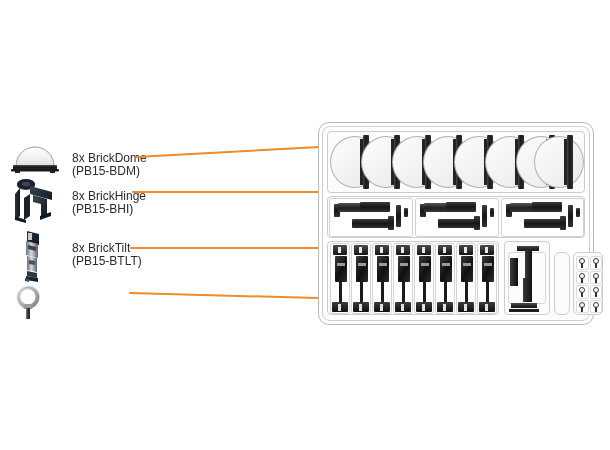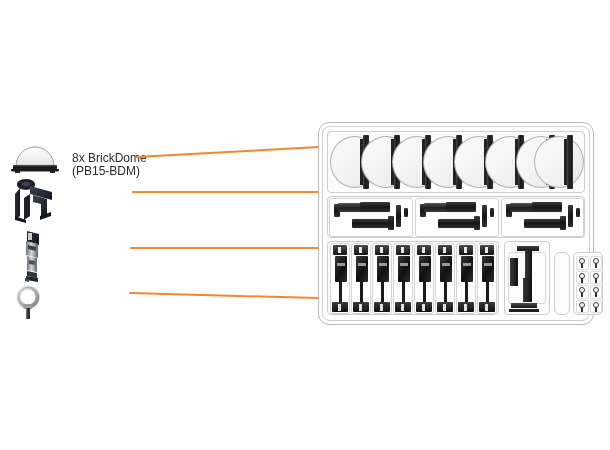--- a/index.html
+++ b/index.html
@@ -352,20 +352,24 @@
         <ellipse cx="20" cy="9" rx="9" ry="5" fill="#2c3440"></ellipse>
         <ellipse cx="20" cy="8" rx="9" ry="5" fill="#1b222c"></ellipse>
         <ellipse cx="20" cy="8" rx="4" ry="2.2" fill="#3c4654"></ellipse>
         <path d="M14 12 L14 40 L9 44 L9 18 Z" fill="url(#gH2)"></path>
         <path d="M24 10 L46 16 L46 24 L24 18 Z" fill="url(#gH1)"></path>
         <path d="M24 18 L24 40 L18 44 L18 22 Z" fill="#1a212b"></path>
         <path d="M27 19 L41 23 L41 38 L35 42 L35 28 L27 26 Z" fill="url(#gH1)"></path>
         <path d="M9 40 L20 44 L20 47 L9 44 Z" fill="#141a23"></path>
         <path d="M34 40 L45 36 L45 40 L34 44 Z" fill="#141a23"></path>
       </svg>
+    </div>
+    <div class="legend-text">
+      <span>8x BrickHinge</span>
+      <span class="ln2">(PB15-BHI)</span>
     </div>
   </div>
 
   <div class="legend-row" style="top:228px;">
     <div class="legend-thumb">
       <svg class="thumb-svg" width="58" height="56" viewBox="0 0 58 56" aria-hidden="true">
         <defs>
           <linearGradient id="gT1" x1="0" y1="0" x2="1" y2="0">
             <stop offset="0%" stop-color="#6d747c"></stop>
             <stop offset="45%" stop-color="#d5d7da"></stop>
@@ -380,20 +384,24 @@
         <rect x="22" y="5" width="4" height="7" fill="#c9ccd0"></rect>
         <path d="M20 13 L32 16 L32 30 L20 27 Z" fill="url(#gT1)"></path>
         <path d="M22 17 L30 19 L30 23 L22 21 Z" fill="#3a424c"></path>
         <path d="M21 28 L31 30 L31 44 L21 42 Z" fill="url(#gT1)"></path>
         <path d="M23 32 L29 33 L29 37 L23 36 Z" fill="#49515b"></path>
         <path d="M21 43 L31 45 L31 50 L21 48 Z" fill="#2e3640"></path>
         <path d="M20 48 L32 50 L32 54 L20 52 Z" fill="#1b2530"></path>
         <path d="M19 50 L23 51 L23 54 L19 53 Z" fill="#384a5e"></path>
       </svg>
     </div>
+    <div class="legend-text">
+      <span>8x BrickTilt</span>
+      <span class="ln2">(PB15-BTLT)</span>
+    </div>
   </div>
 
   <div class="legend-row" style="top:282px;">
     <div class="legend-thumb">
       <svg class="thumb-svg" width="58" height="44" viewBox="0 0 58 44" aria-hidden="true">
         <defs>
           <linearGradient id="gE1" x1="0" y1="0" x2="1" y2="1">
             <stop offset="0%" stop-color="#f2f2f2"></stop>
             <stop offset="55%" stop-color="#b9b9b9"></stop>
             <stop offset="100%" stop-color="#7d7d7d"></stop>

